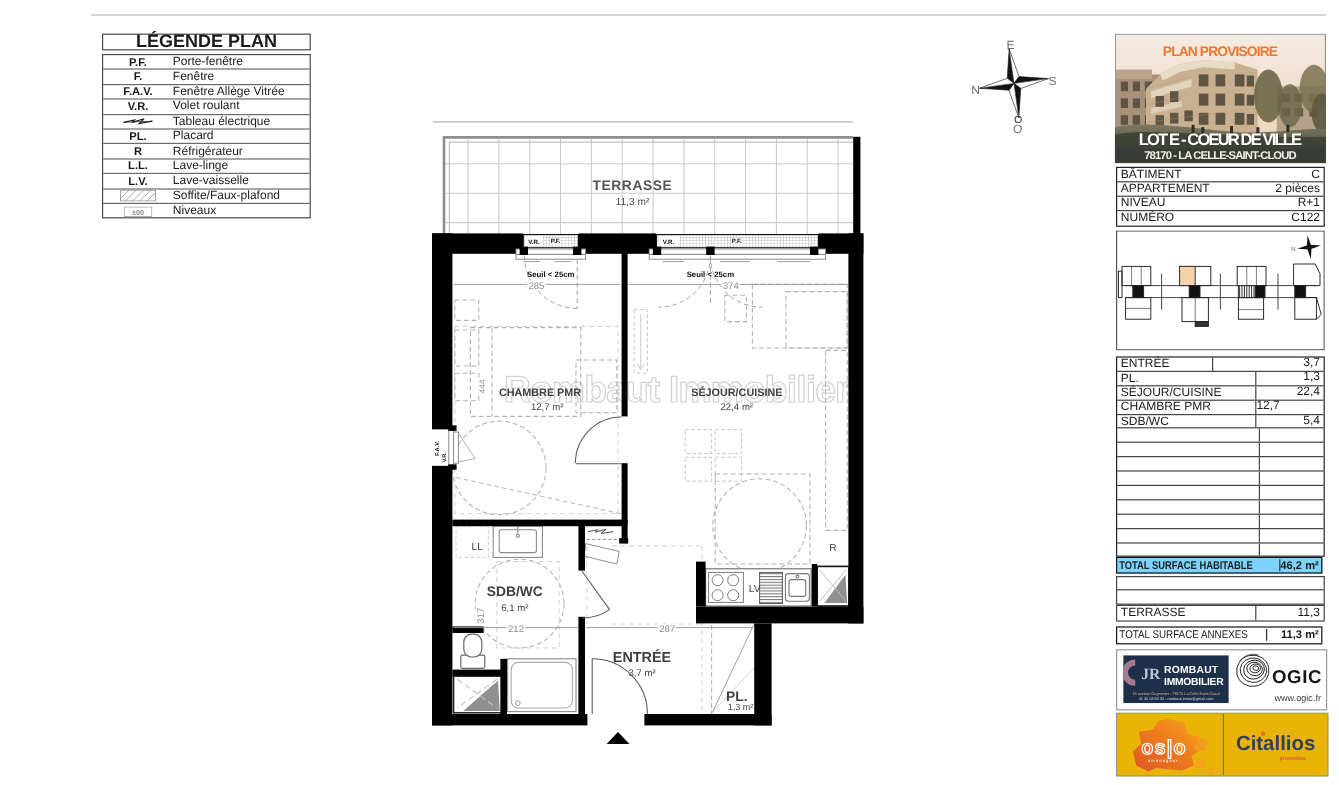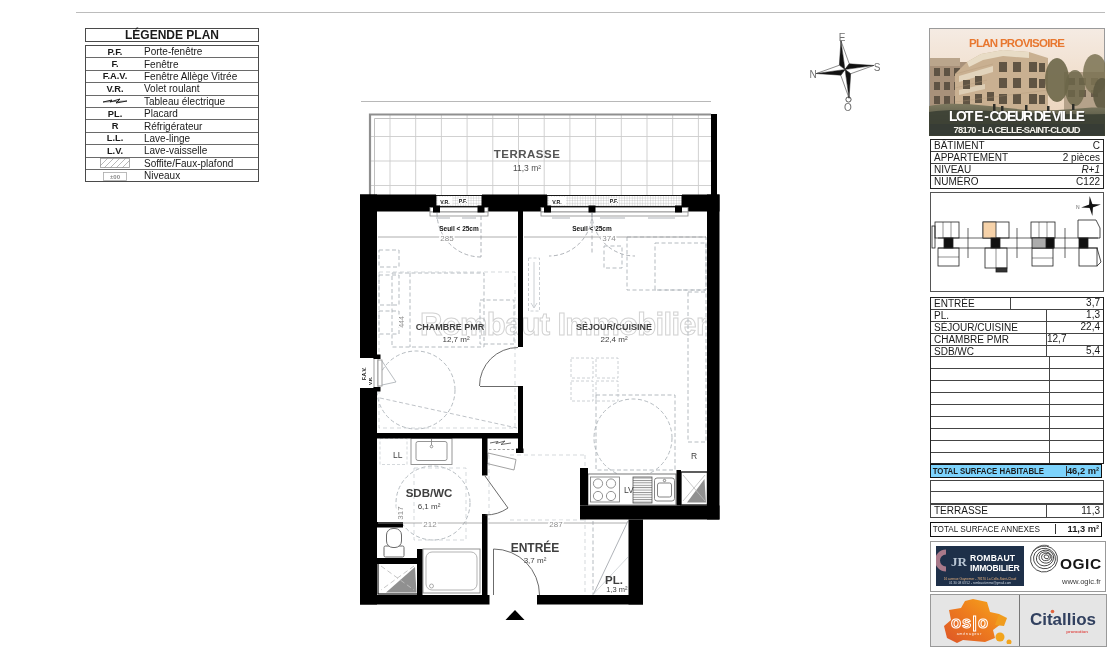--- a/index.html
+++ b/index.html
@@ -9,21 +9,21 @@
   .legrow{display:flex;border-top:1px solid #6a6a6a;height:11.4px;align-items:center;}
   .legrow:first-child{border-top:none;}
   .legsym{width:58px;text-align:center;font-weight:bold;font-size:9.3px;flex:none;}
   .legname{font-size:10px;}
 </style>
 </head>
 <body>
 
 <div class="abs" style="left:76px;top:12px;width:1029px;height:1px;background:#bcbcbc;"></div>
 
-<div class="abs" style="left:85px;top:28px;width:172px;border:1px solid #4a4a4a;height:12px;text-align:center;font-size:12px;font-weight:bold;line-height:12px;">LÉGENDE PLAN</div>
+<div class="abs" style="left:85px;top:28px;width:172px;border:1px solid #4a4a4a;height:12px;text-align:center;font-size:15px;font-weight:bold;line-height:12px;">LÉGENDE PLAN</div>
 
 <div class="abs" style="left:85px;top:45px;width:172px;border:1px solid #4a4a4a;">
 
   <div class="legrow">
       <span class="legsym">P.F.</span>
       <span class="legname">Porte-fenêtre</span>
     </div>
 
   <div class="legrow">
       <span class="legsym">F.</span>
@@ -525,21 +525,21 @@
       <span style="margin-left:auto;padding-right:3px;">C</span>
     </div>
 
   <div style="display:flex;height:11px;align-items:center;border-top:1px solid #444;">
       <span style="padding-left:3px;">APPARTEMENT</span>
       <span style="margin-left:auto;padding-right:3px;">2 pièces</span>
     </div>
 
   <div style="display:flex;height:11px;align-items:center;border-top:1px solid #444;">
       <span style="padding-left:3px;">NIVEAU</span>
-      <span style="margin-left:auto;padding-right:3px;font-style:italic;">R+1</span>
+      <span style="margin-left:auto;padding-right:3px;">R+1</span>
     </div>
 
   <div style="display:flex;height:11.5px;align-items:center;border-top:1px solid #444;">
       <span style="padding-left:3px;">NUMÉRO</span>
       <span style="margin-left:auto;padding-right:3px;">C122</span>
     </div>
 </div>
 
 <svg class="abs" style="left:930px;top:192px;" width="174" height="100" viewBox="0 0 174 100">
   <rect x="0.5" y="0.5" width="173" height="99" fill="#fff" stroke="#555" stroke-width="1"></rect>
@@ -691,21 +691,21 @@
       <ellipse cx="16.5" cy="13.5" rx="6.5" ry="5.6" transform="rotate(12 16.5 13.5)"></ellipse>
       <ellipse cx="17" cy="13" rx="4.4" ry="3.6" transform="rotate(-8 17 13)"></ellipse>
       <ellipse cx="17.5" cy="12.8" rx="2.4" ry="1.9" transform="rotate(15 17.5 12.8)"></ellipse>
       <path d="M4 7 C8 2 14 0 20 2" opacity="0.8"></path>
     </g>
     <text x="31" y="25" font-size="15.5" font-weight="bold" fill="#161616" letter-spacing="0.5">OGIC</text>
     <text x="33" y="40" font-size="7.6" fill="#3c3c3c">www.ogic.fr</text>
   </svg>
 </div>
 
-<div class="abs" style="left:930px;top:594px;width:175px;height:51px;border:1px solid #999;background:#e5e5e5;">
+<div class="abs" style="left:930px;top:594px;width:175px;height:51px;border:1px solid #999;background:#eab308;">
 
   <div class="abs" style="left:88px;top:0;width:1px;height:51px;background:#777;"></div>
 
   <svg class="abs" style="left:12px;top:3px;" width="70" height="46" viewBox="0 0 70 46">
     <defs>
         <linearGradient id="oslograd" x1="0" y1="1" x2="1" y2="0">
       <stop offset="0" stop-color="#dd5527"></stop>
           <stop offset="0.55" stop-color="#ee7d1e"></stop>
           <stop offset="1" stop-color="#f6a81a"></stop>
     </linearGradient>

